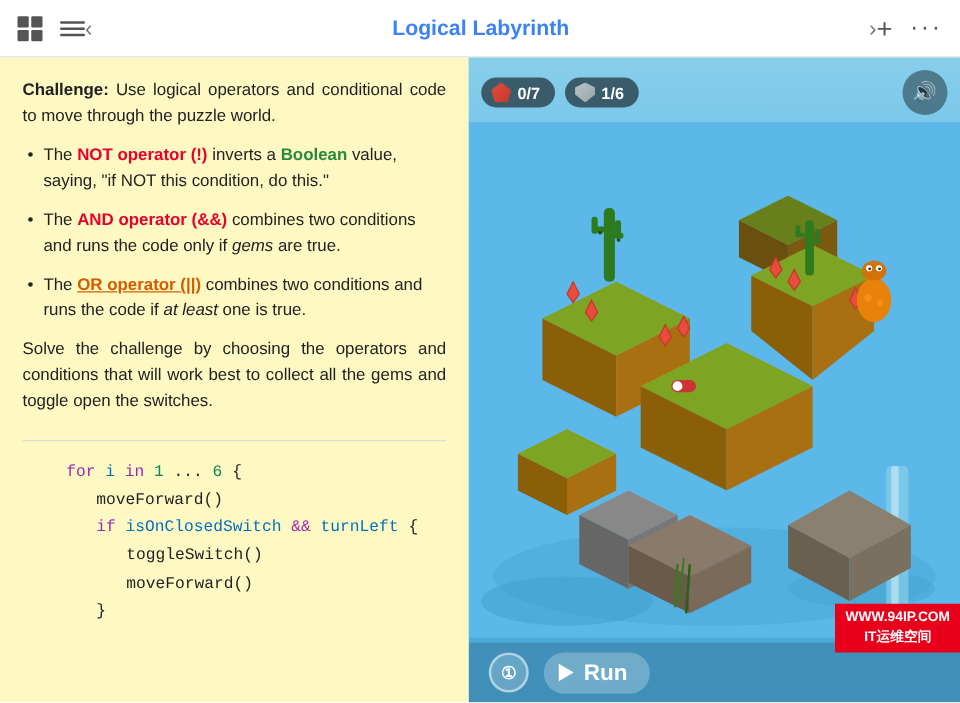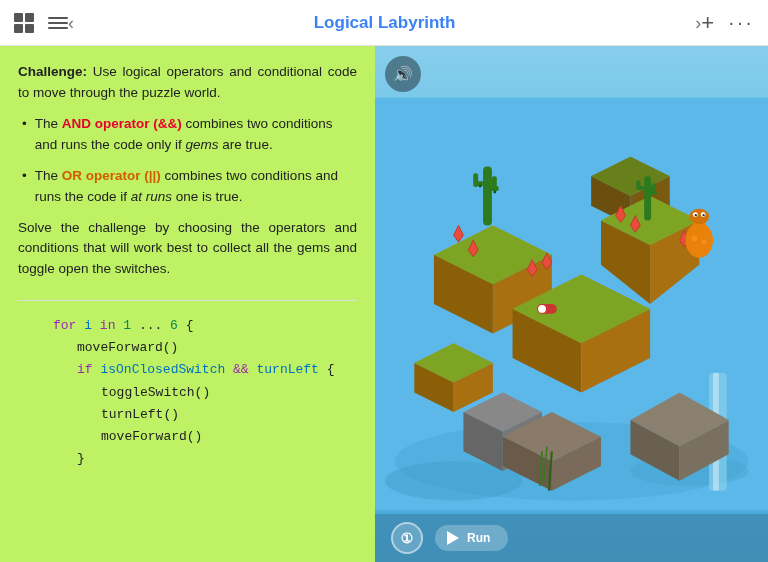--- a/index.html
+++ b/index.html
@@ -96,21 +96,21 @@
     }
 
     
     .left-panel {
       width: 375px;
       flex-shrink: 0;
       display: flex;
       flex-direction: column;
       overflow-y: auto;
       padding: 16px 18px;
-      background: #bef264;
+      background: #fef9c3;
     }
     .text-section {
       font-size: 13.5px;
       line-height: 1.55;
       color: #222;
     }
     .text-section p {
       margin-bottom: 10px;
       text-align: justify;
     }
@@ -131,21 +131,21 @@
       color: #222;
     }
     .bullet-list li::before {
       content: '•';
       margin-right: 8px;
       margin-left: 4px;
       flex-shrink: 0;
     }
     .highlight-red { color: #e8002d; font-weight: 600; }
     .highlight-green { color: #2a8a3e; font-weight: 600; }
-    .highlight-orange { color: #d45c00; font-weight: 600; }
+    .highlight-orange { color: #d45c00; font-weight: 600; text-decoration: underline; }
     em { font-style: italic; }
 
     .divider {
       border: none;
       border-top: 1px solid #ddd;
       margin: 10px 0 14px 0;
     }
 
     
     .code-block {
@@ -272,21 +272,21 @@
       border: 2px solid rgba(255,255,255,0.5);
     }
     .run-btn {
       background: rgba(255,255,255,0.25);
       border-radius: 20px;
       padding: 6px 18px 6px 12px;
       display: flex;
       align-items: center;
       gap: 8px;
       color: #fff;
-      font-size: 12px;
+      font-size: 18px;
       font-weight: 700;
     }
     .play-triangle {
       width: 0;
       height: 0;
       border-top: 7px solid transparent;
       border-bottom: 7px solid transparent;
       border-left: 12px solid #fff;
     }
 
@@ -335,48 +335,60 @@
 <div class="main">
 
   <div class="left-panel">
     <div class="text-section">
       <p>
         <span class="challenge-label">Challenge:</span><span> Use logical operators and conditional code to move through the puzzle world.</span>
       </p>
 
       <ul class="bullet-list">
         <li>
+          <span>The <span class="highlight-red">NOT operator (!)</span> inverts a <span class="highlight-green">Boolean</span> value, saying, "if NOT this condition, do this."</span>
+        </li>
+        <li>
           <span>The <span class="highlight-red">AND operator (&amp;&amp;)</span> combines two conditions and runs the code only if <em>gems</em> are true.</span>
         </li>
         <li>
-          <span>The <span class="highlight-orange">OR operator (||)</span> combines two conditions and runs the code if <em>at runs</em> one is true.</span>
+          <span>The <span class="highlight-orange">OR operator (||)</span> combines two conditions and runs the code if <em>at least</em> one is true.</span>
         </li>
       </ul>
 
       <p>Solve the challenge by choosing the operators and conditions that will work best to collect all the gems and toggle open the switches.</p>
     </div>
 
     <hr class="divider">
 
     <div class="code-block">
       <span class="code-line"><span class="code-keyword">for</span> <span class="code-var">i</span> <span class="code-keyword">in</span> <span class="code-num">1</span> ... <span class="code-num">6</span> {</span>
       <span class="code-line indent1"><span class="code-func">moveForward()</span></span>
       <span class="code-line indent1"><span class="code-keyword">if</span> <span class="code-condition">isOnClosedSwitch</span> <span class="code-op">&amp;&amp;</span> <span class="code-condition">turnLeft</span> {</span>
       <span class="code-line indent2"><span class="code-func">toggleSwitch()</span></span>
-      <span class="code-line indent2"><span class="code-func">turnLeft()</span></span>
       <span class="code-line indent2"><span class="code-func">moveForward()</span></span>
       <span class="code-line indent1">}</span>
 
     </div>
   </div>
 
   <div class="right-panel">
     <div class="game-bg">
 
       <div class="hud-bar">
+        <div class="hud-scores">
+          <div class="hud-score">
+            <div class="gem-icon"></div>
+            <span><span>0</span>/<span>7</span></span>
+          </div>
+          <div class="hud-score">
+            <div class="shield-icon"></div>
+            <span><span>1</span>/<span>6</span></span>
+          </div>
+        </div>
         <div class="hud-sound">
           <span>🔊</span>
         </div>
       </div>
 
       <div class="scene">
         <svg viewBox="0 0 400 420" xmlns="http://www.w3.org/2000/svg">
 
           <rect width="400" height="420" fill="#5bb8e8"></rect>
 
@@ -501,17 +513,21 @@
       <div class="bottom-bar">
         <div class="timer-btn">
           <span>①</span>
         </div>
         <div class="run-btn">
           <div class="play-triangle"></div>
           <span>Run</span>
         </div>
       </div>
 
+      <div class="watermark">
+        <div>WWW.94IP.COM</div>
+        <div>IT运维空间</div>
+      </div>
 
     </div>
   </div>
 
 </div>
 
 </body></html>

